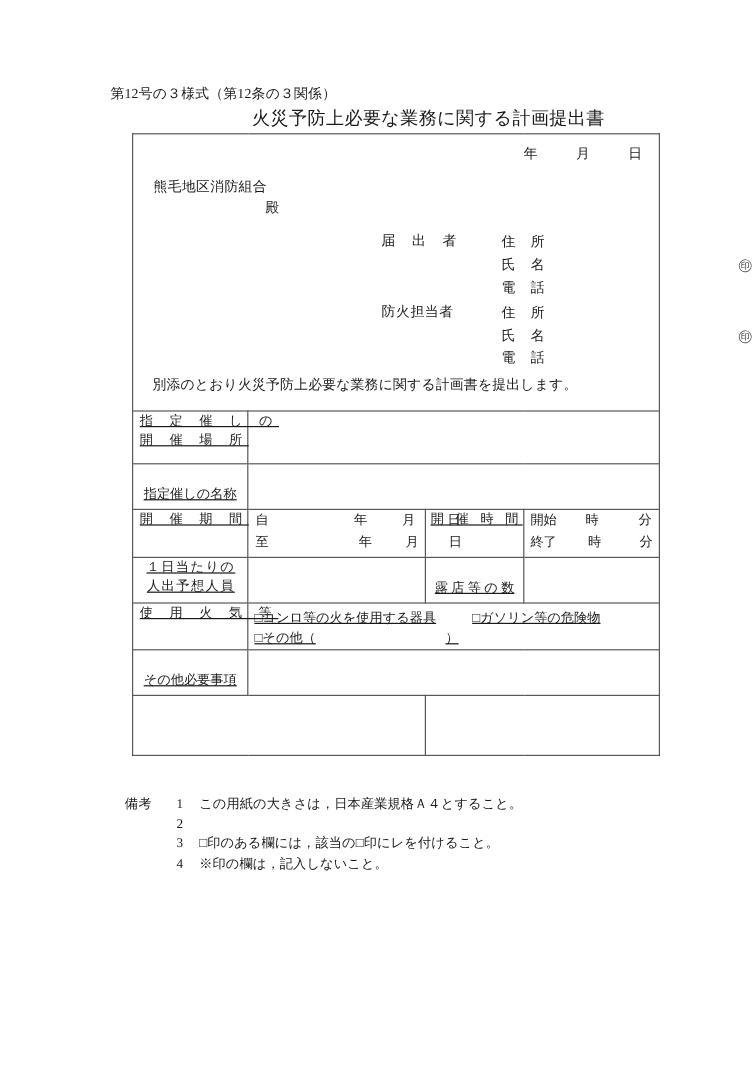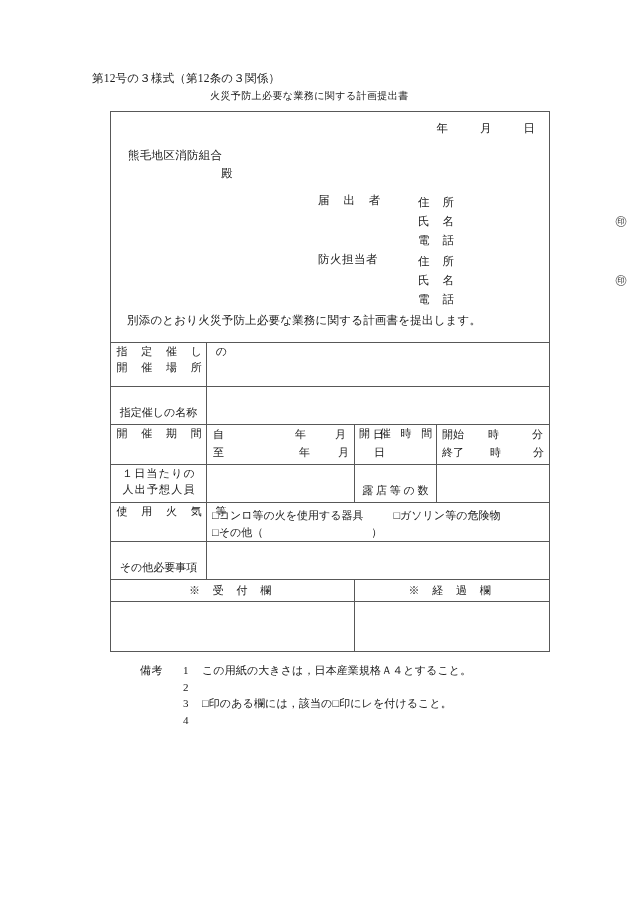--- a/index.html
+++ b/index.html
@@ -30,39 +30,40 @@
     left: 92px;
     top: 59px;
     font-size: 11.5px;
     letter-spacing: 0.2px;
     white-space: nowrap;
   }
   .doc-title {
     position: absolute;
     left: 210px;
     top: 77px;
-    font-size: 10px;
+    font-size: 15px;
     letter-spacing: 0.4px;
     white-space: nowrap;
   }
 
   
   .tbl {
     position: absolute;
     left: 110px;
     top: 99px;
     width: 439px;
     border-collapse: collapse;
     table-layout: fixed;
   }
   .tbl td {
     border: 1px solid #585858;
     padding: 0;
     vertical-align: top;
     font-size: 11px;
+    text-decoration: underline;
   }
 
   
   .topblock {
     position: relative;
     height: 230px;
   }
   .date-line {
     position: absolute;
     right: 14px;
@@ -214,21 +215,20 @@
     white-space: nowrap;
   }
 
   
   .notes {
     position: absolute;
     left: 104px;
     top: 650px;
     font-size: 11px;
     line-height: 16.5px;
-    margin-left: 36px;
   }
   .note-row {
     display: flex;
     align-items: flex-start;
     white-space: nowrap;
   }
   .note-label {
     width: 38px;
     flex: 0 0 38px;
     letter-spacing: 0.5px;
@@ -384,24 +384,20 @@
       </td>
     </tr>
 
     <tr class="h-other">
       <td class="lbl">
         <span class="ln sp-none">その他必要事項</span>
       </td>
       <td colspan="3" class="cell-pad"></td>
     </tr>
 
-    <tr class="h-hdr">
-      <td colspan="2" class="recv-hdr">※ 受 付 欄</td>
-      <td colspan="2" class="recv-hdr">※ 経 過 欄</td>
-    </tr>
     <tr class="h-blank">
       <td colspan="2" class="cell-pad"></td>
       <td colspan="2" class="cell-pad"></td>
     </tr>
 
   </tbody>
     </table>
 
   <div class="notes">
 
@@ -418,17 +414,18 @@
 
     <div class="note-row">
       <span class="note-label"></span>
       <span class="note-num">3</span>
       <span class="note-text">□印のある欄には，該当の□印にレを付けること。</span>
     </div>
 
     <div class="note-row">
       <span class="note-label"></span>
       <span class="note-num">4</span>
+      <span class="note-text">※印の欄は，記入しないこと。</span>
     </div>
 
   </div>
 
 </div>
 
 </body></html>

